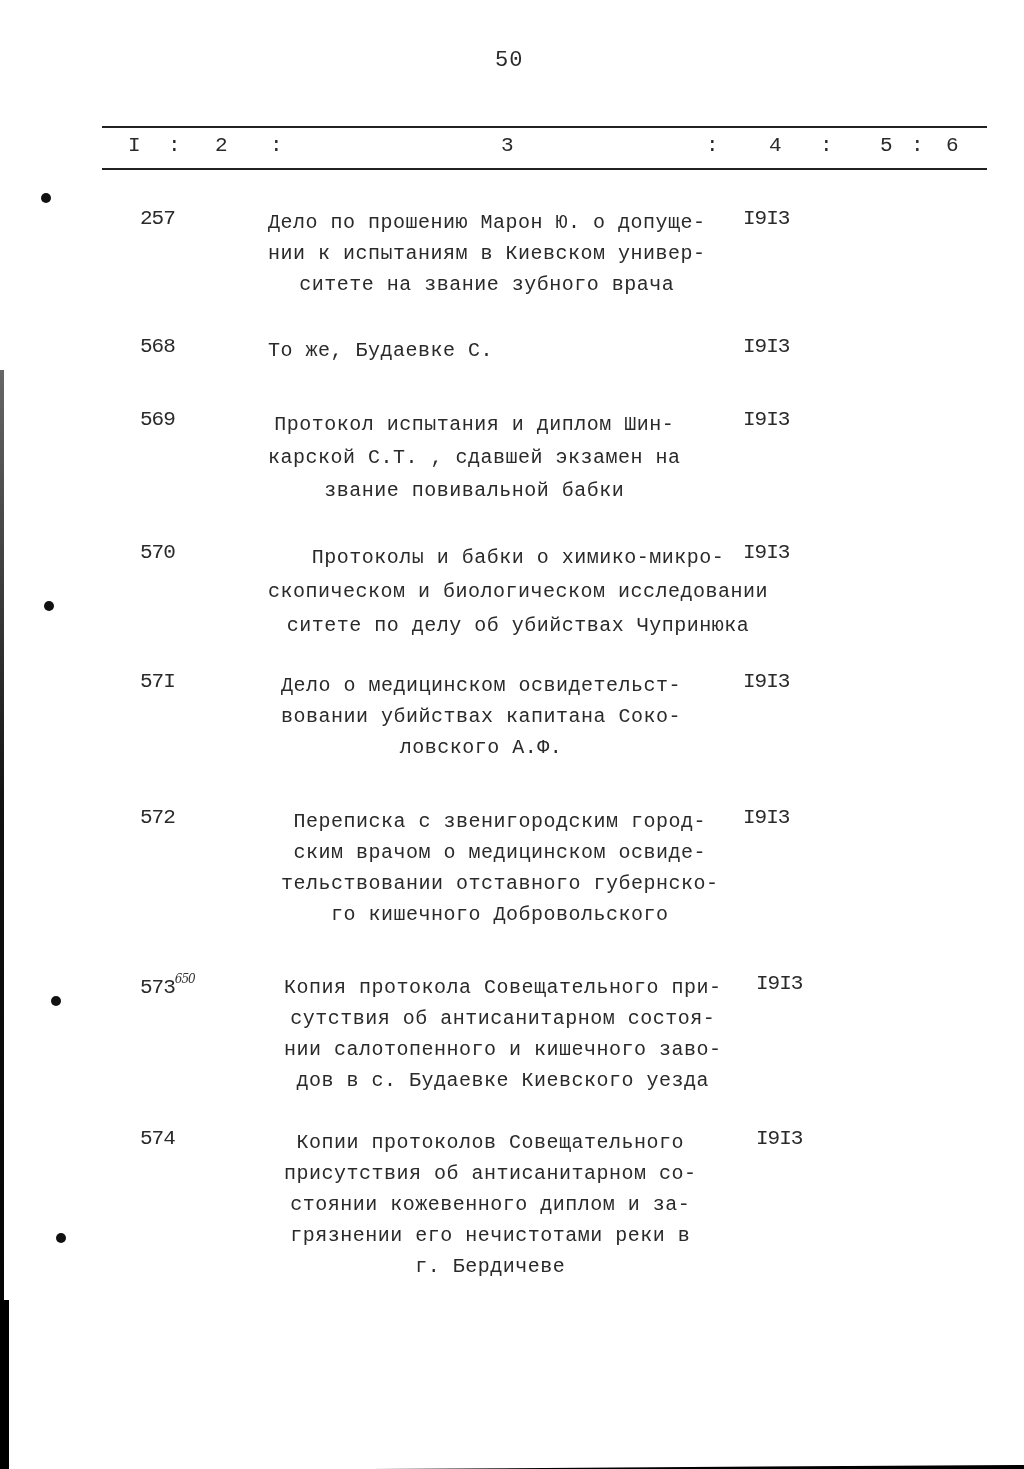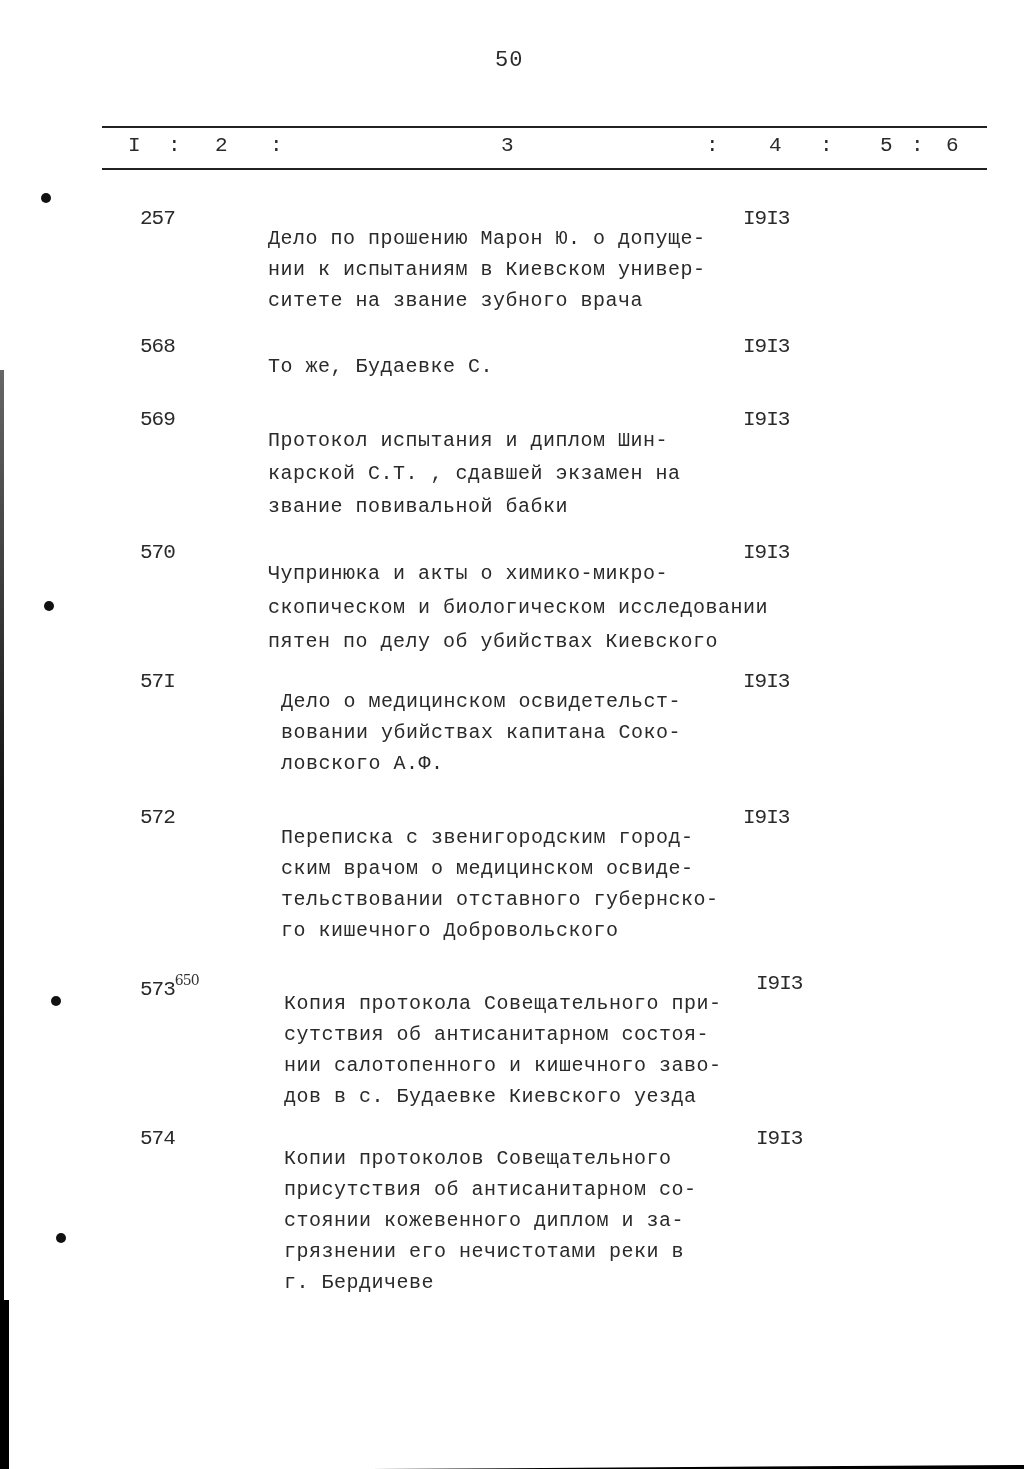--- a/index.html
+++ b/index.html
@@ -27,22 +27,22 @@
     }
     .rule {
       position: absolute; left: 102px; width: 885px; height: 2px; background: #222;
     }
     .rule.top { top: 126px; }
     .rule.bottom { top: 168px; }
     .header-row { position: absolute; top: 134px; left: 0; width: 1024px; height: 28px; font-size: 21px; }
     .header-row span { position: absolute; top: 0; }
     .entry { position: absolute; left: 0; width: 1024px; }
     .entry .num { position: absolute; left: 140px; top: 0; font-size: 21px; letter-spacing: -1px; }
-    .entry .num sup { font-family: "DejaVu Serif", serif; font-size: 14px; vertical-align: 10px; color: #333; }
-    .entry .desc { position: absolute; top: 16px; font-size: 20px; line-height: 31px; letter-spacing: 0.5px; white-space: pre; }
+    .entry .num sup { font-family: "DejaVu Serif", serif; font-style: italic; font-size: 12px; vertical-align: 10px; color: #333; }
+    .entry .desc { position: absolute; top: 0; font-size: 20px; line-height: 31px; letter-spacing: 0.5px; white-space: pre; text-align: center; }
     .entry .year { position: absolute; top: 0; font-size: 21px; letter-spacing: -1px; }
   </style>
 </head>
 <body>
 
 <div class="left-edge"></div>
 <div class="left-edge-bottom"></div>
 <div class="bottom-edge"></div>
 
 <div class="punch" style="left:41px;top:193px;"></div>
@@ -85,23 +85,23 @@
 <div class="entry" style="top:408px">
   <span class="num">569</span>
   <div class="desc" style="left:268px;line-height:33px"><span>Протокол испытания и диплом Шин-</span>
 <span>карской С.Т. , сдавшей экзамен на</span>
 <span>звание повивальной бабки</span></div>
   <span class="year" style="left:743px">I9I3</span>
 </div>
 
 <div class="entry" style="top:541px">
   <span class="num">570</span>
-  <div class="desc" style="left:268px;line-height:34px"><span>Чупринюка и акты о химико-микро-</span>
+  <div class="desc" style="left:268px;line-height:34px"><span>Протоколы и бабки о химико-микро-</span>
 <span>скопическом и биологическом исследовании</span>
-<span>пятен по делу об убийствах Киевского</span></div>
+<span>ситете по делу об убийствах Чупринюка</span></div>
   <span class="year" style="left:743px">I9I3</span>
 </div>
 
 <div class="entry" style="top:670px">
   <span class="num">57I</span>
   <div class="desc" style="left:281px"><span>Дело о медицинском освидетельст-</span>
 <span>вовании убийствах капитана Соко-</span>
 <span>ловского А.Ф.</span></div>
   <span class="year" style="left:743px">I9I3</span>
 </div>

